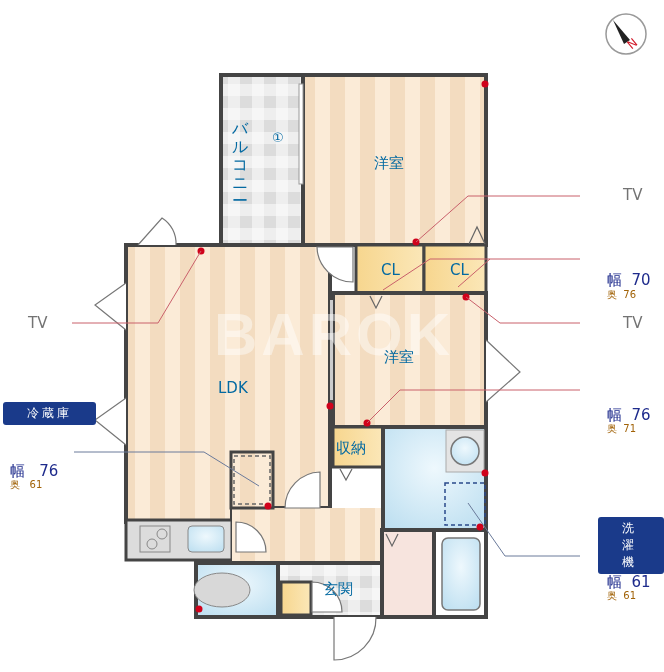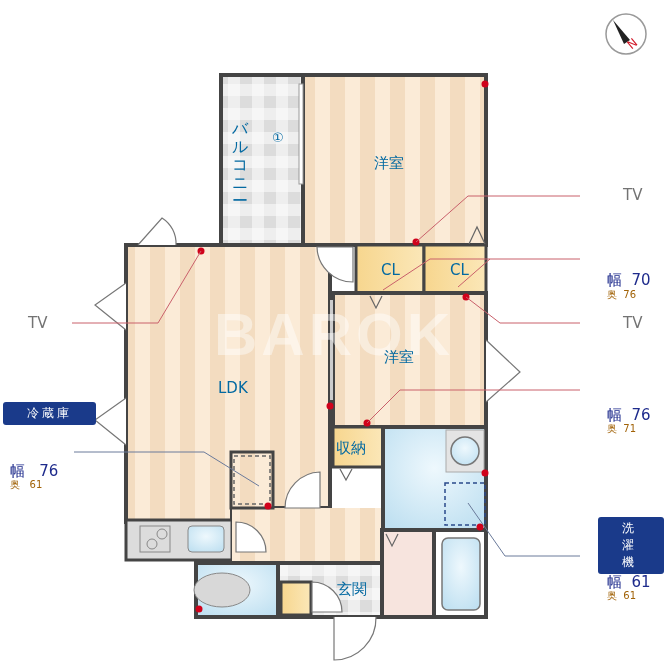--- a/index.html
+++ b/index.html
@@ -134,21 +134,21 @@
 <div class="wm" style="left:214px;top:300px;">BAROK</div>
 
 <div class="lbl room" style="left:232px;top:120px;width:20px;font-size:16px;line-height:18px;white-space:normal;word-break:break-all;">バルコニー</div>
 <div class="lbl room" style="left:272px;top:130px;font-size:13px;">①</div>
 <div class="lbl room" style="left:374px;top:154px;">洋室</div>
 <div class="lbl room" style="left:381px;top:261px;">CL</div>
 <div class="lbl room" style="left:450px;top:261px;">CL</div>
 <div class="lbl room" style="left:210px;top:379px;padding-left:8px;">LDK</div>
 <div class="lbl room" style="left:384px;top:348px;">洋室</div>
 <div class="lbl room" style="left:336px;top:439px;font-family:Liberation Mono, monospace;">収納</div>
-<div class="lbl room" style="left:337px;top:580px;">玄関</div>
+<div class="lbl room" style="left:323px;top:580px;">玄関</div>
 
 <div class="lbl tv" style="left:623px;top:186px;">TV</div>
 <div class="lbl tv" style="left:623px;top:314px;">TV</div>
 <div class="lbl tv" style="left:28px;top:314px;">TV</div>
 
 <div>
   <div class="lbl oku" style="left:607px;top:248px;"><span>奥</span>&nbsp;&nbsp;<span>76</span></div>
   <div class="lbl haba" style="left:607px;top:271px;"><span>幅</span>&nbsp;&nbsp;<span>70</span></div>
 </div>
 

